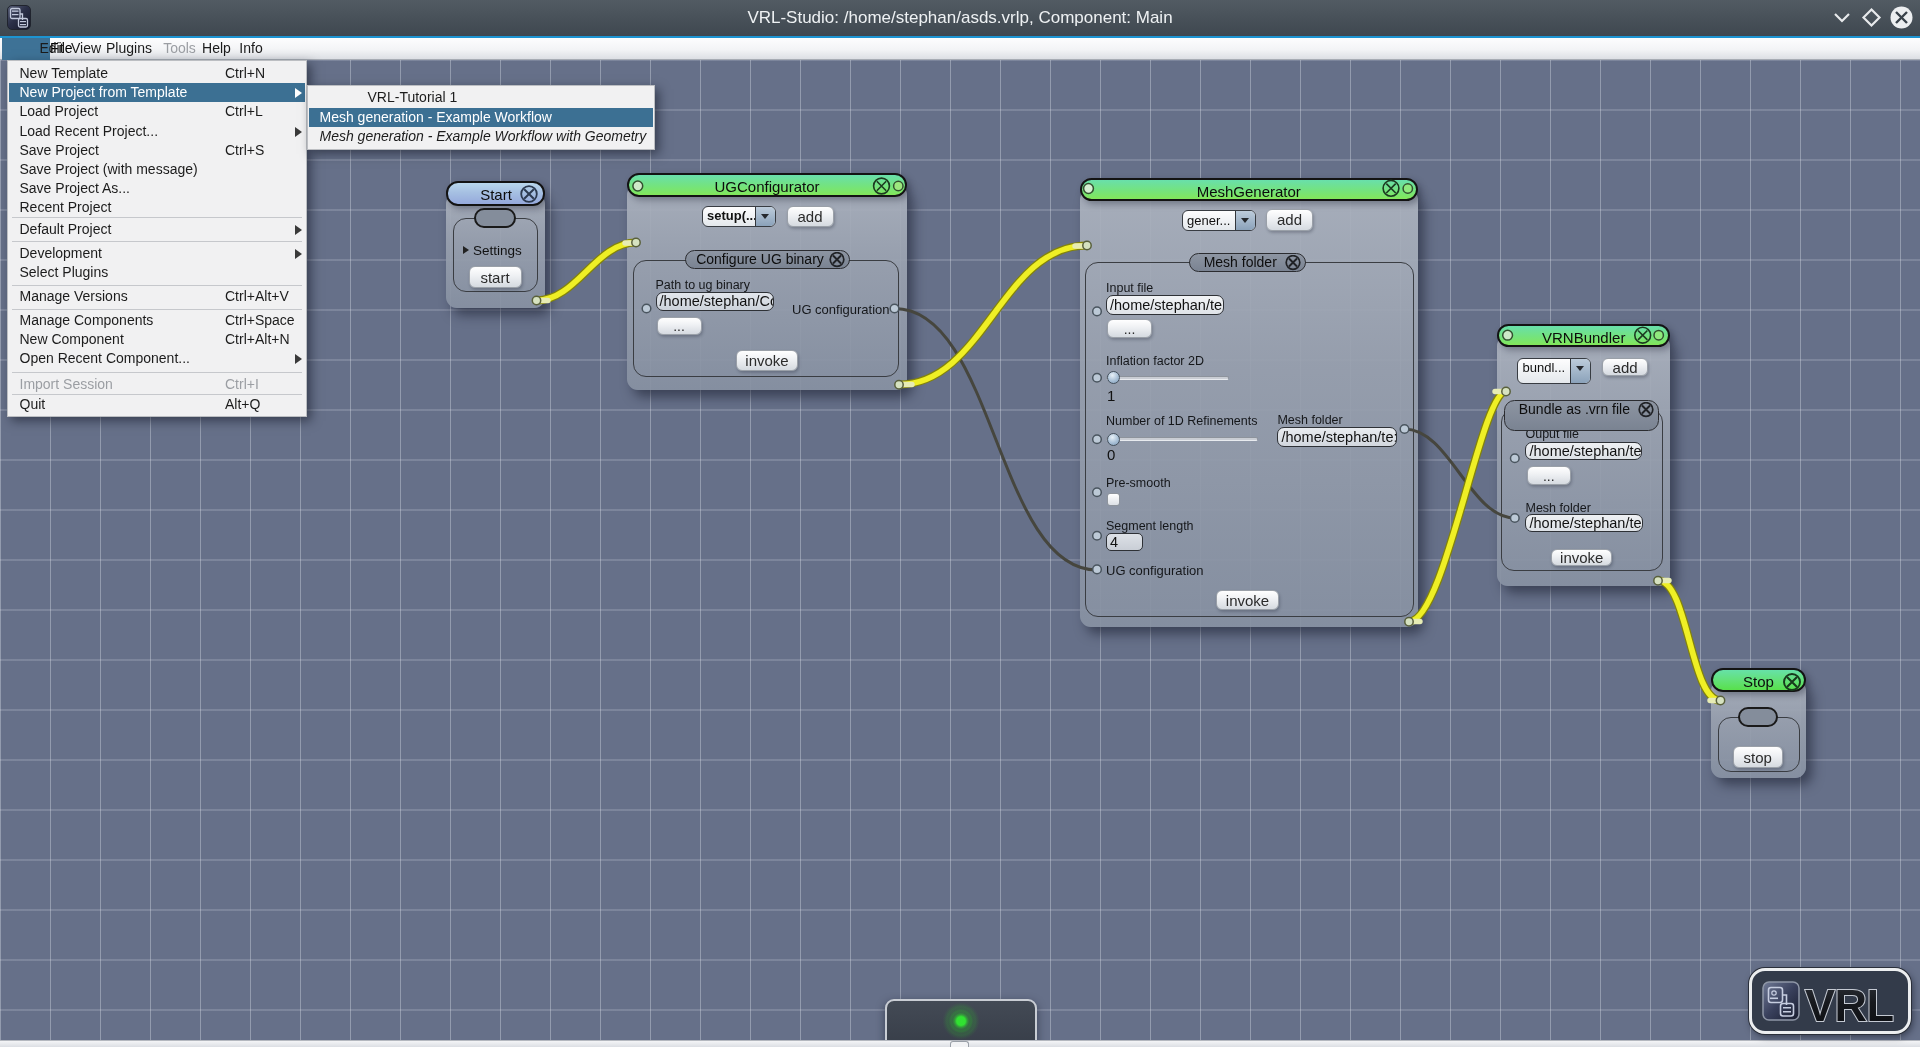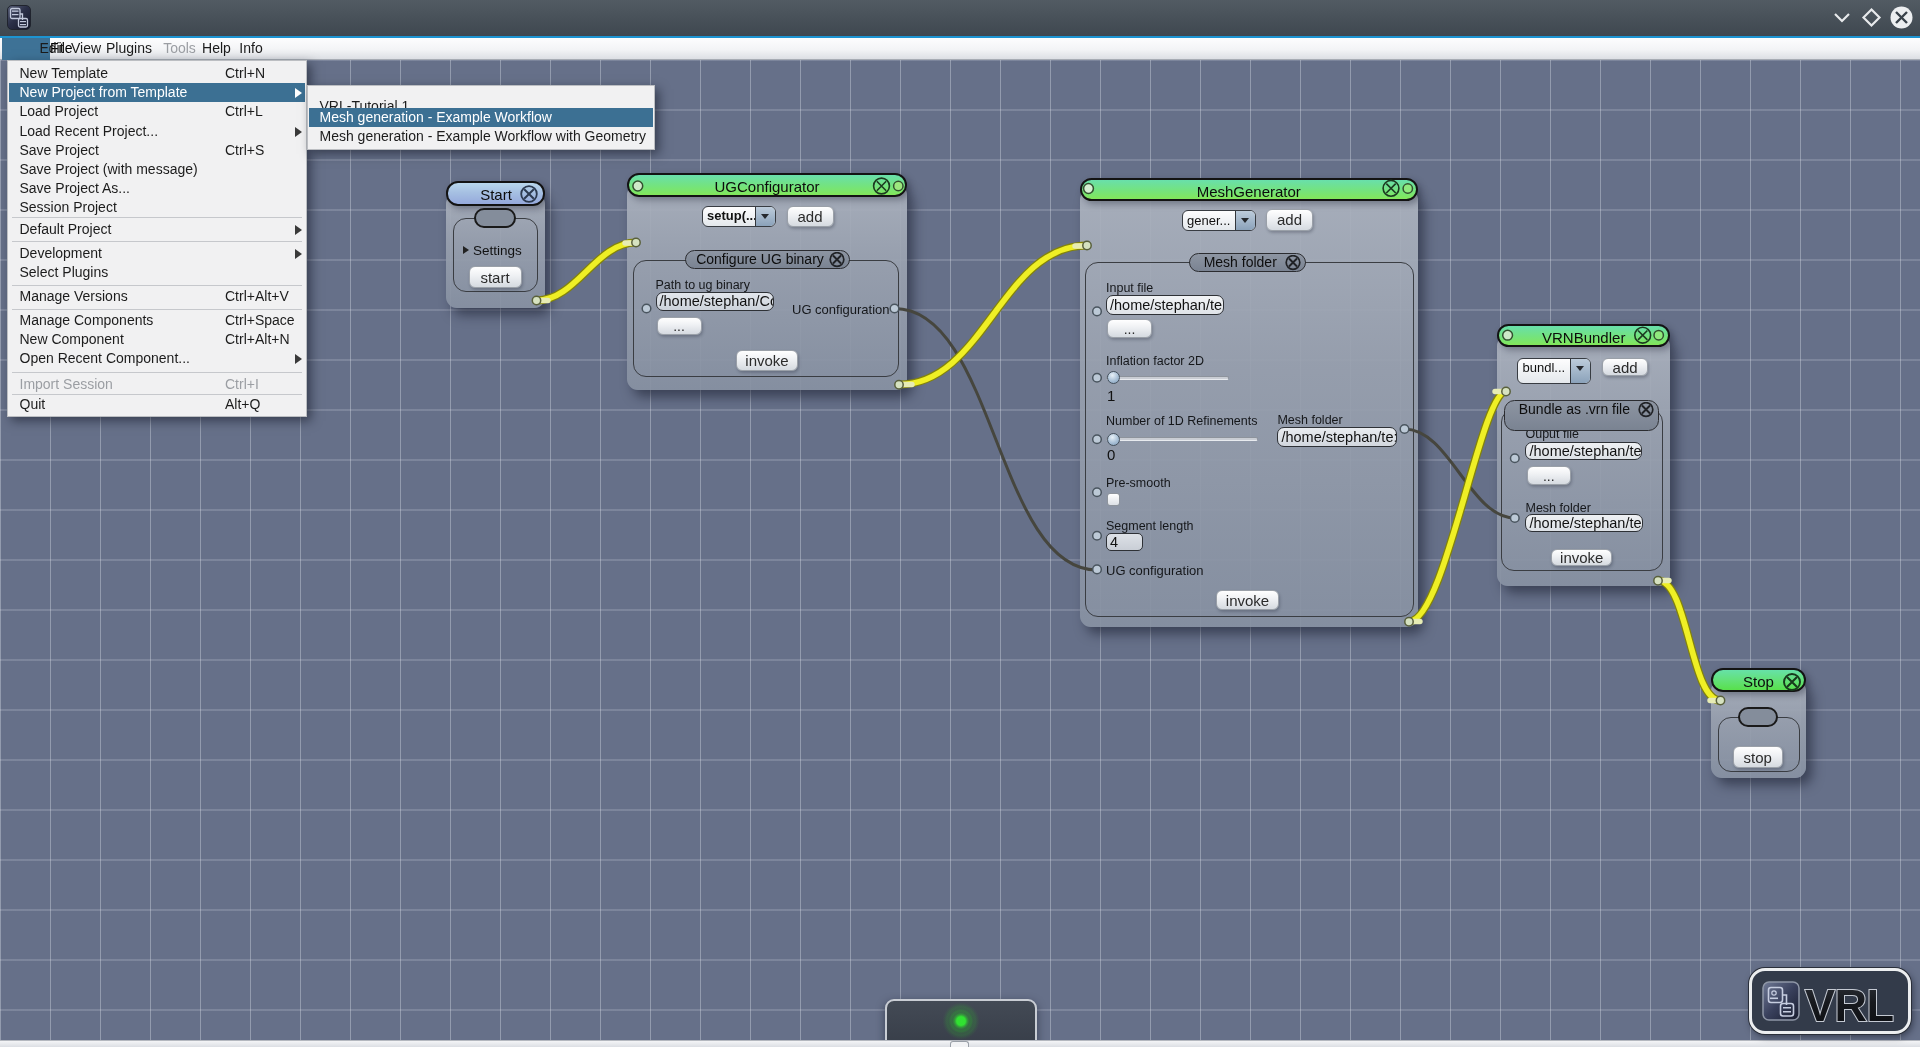--- a/index.html
+++ b/index.html
@@ -319,20 +319,21 @@
       <circle cx="1097" cy="492.3" r="4.3"></circle>
       <circle cx="1097" cy="535.8" r="4.3"></circle>
       <circle cx="1097" cy="569.4" r="4.3"></circle>
       <circle cx="1514.8" cy="458.3" r="4.3"></circle>
       <circle cx="1514.8" cy="518" r="4.3"></circle>
     </g>
   </g>
 </svg>
 
 <div id="titlebar">
+  <div class="ttext">VRL-Studio: /home/stephan/asds.vrlp, Component: Main</div>
   <div id="appicon">
     <svg width="22" height="23" style="position:absolute;left:0;top:0">
       <g fill="none" stroke="#c2c9dc" stroke-width="1.3">
         <rect x="2.5" y="2.5" width="9.5" height="10" rx="1.5"></rect>
         <rect x="10.5" y="12.5" width="9" height="8.5" rx="1.5"></rect>
         <path d="M12 8 h2.5 v6"></path>
       </g>
       <g fill="#c2c9dc">
         <rect x="4" y="4.5" width="6.5" height="1.3"></rect>
         <rect x="4" y="8" width="6.5" height="1.2"></rect>
@@ -380,21 +381,21 @@
       <span class="lab">Save Project</span>
       <span class="sc">Ctrl+S</span>
     </div>
     <div class="item" style="top:99.5px">
       <span class="lab">Save Project (with message)</span>
     </div>
     <div class="item" style="top:118.69999999999999px">
       <span class="lab">Save Project As...</span>
     </div>
     <div class="item" style="top:137.9px">
-      <span class="lab">Session Project</span>
+      <span class="lab">Recent Project</span>
     </div>
     <div class="sep" style="top:156.5px"></div>
     <div class="item" style="top:159.8px">
       <span class="lab">Default Project</span>
       <span class="arrow"></span>
     </div>
     <div class="sep" style="top:180.8px"></div>
     <div class="item" style="top:183.3px">
       <span class="lab">Development</span>
       <span class="arrow"></span>
@@ -426,22 +427,22 @@
       <span class="sc">Ctrl+I</span>
     </div>
     <div class="sep" style="top:333.9px"></div>
     <div class="item" style="top:334px">
       <span class="lab">Quit</span>
       <span class="sc">Alt+Q</span>
     </div>
   </div>
 
 <div class="menu" id="submenu" style="left:307px; top:85px; width:347.5px; height:65px;">
-  <div class="item" style="top:11px;">
+  <div class="item" style="top:2px;margin-left:48px;">
       <span class="lab" style="left:10.5px;">VRL-Tutorial 1</span>
     </div>
   <div class="item hl" style="top:22.2px;">
       <span class="lab" style="left:10.5px;">Mesh generation - Example Workflow</span>
     </div>
-  <div class="item" style="top:41.4px;">
+  <div class="item" style="top:41.4px;font-style:italic;">
       <span class="lab" style="left:10.5px;">Mesh generation - Example Workflow with Geometry</span>
     </div>
 </div>
 
 </body></html>

